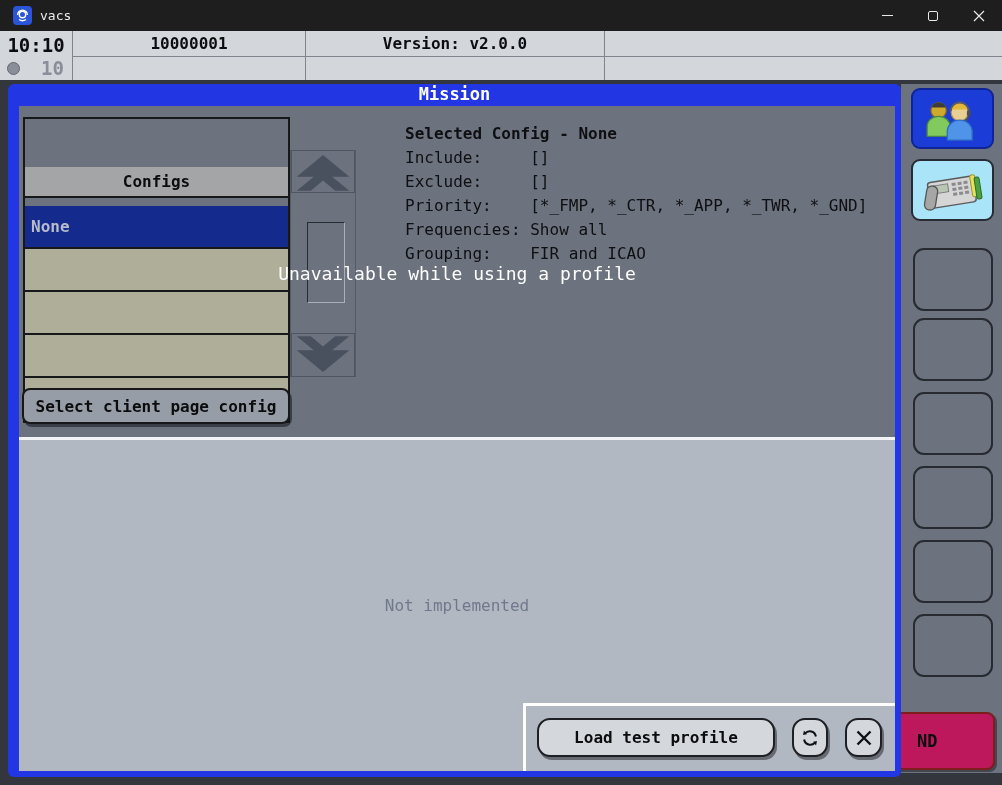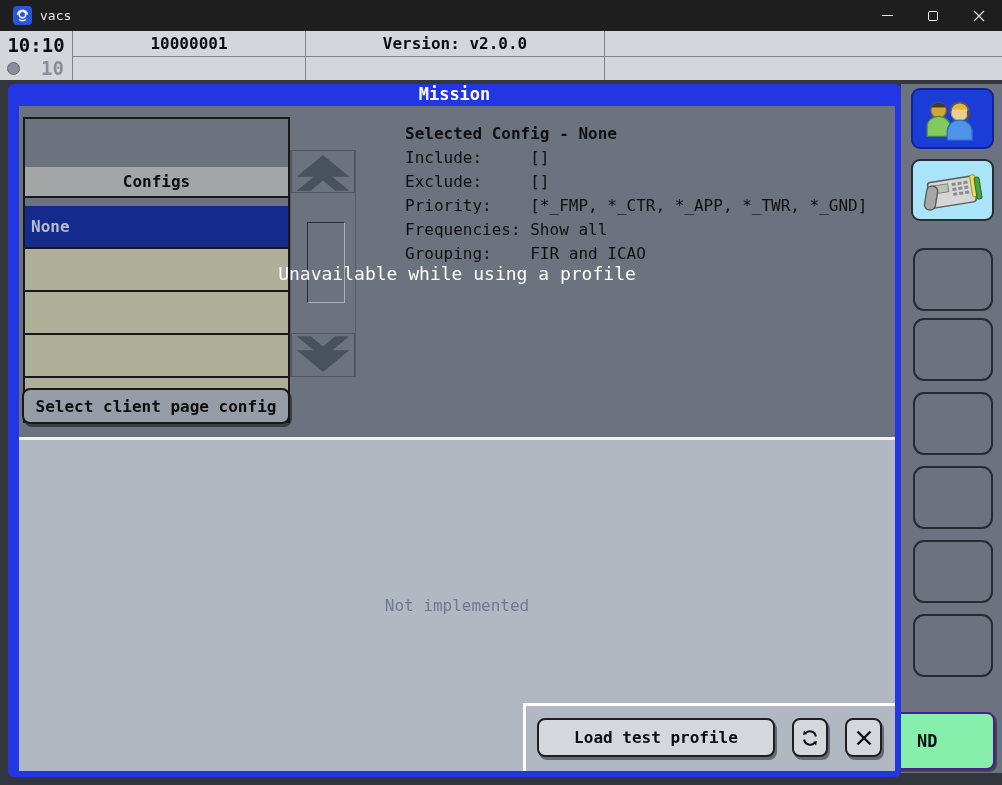--- a/index.html
+++ b/index.html
@@ -36,21 +36,21 @@
   .main { position:absolute; left:0; top:80px; width:1002px; height:705px; background:#33363c; }
 
   
   .sidebar { position:absolute; left:901px; top:4px; width:101px; height:689px; background:#6c727e; z-index:1; }
   .side-btn { position:absolute; border-radius:9px; cursor:pointer; }
   .btn-people { left:10px; top:4px; width:83px; height:61px; background:#1b3cd6; border:2px solid #0f2597;
                 display:flex; align-items:center; justify-content:center; }
   .btn-phone  { left:10px; top:75px; width:83px; height:62px; background:#a9e4f8; border:2px solid #272b33;
                 display:flex; align-items:center; justify-content:center; }
   .btn-empty  { left:12px; width:80px; height:63px; background:#6c727e; border:2px solid #272a30; border-radius:11px; }
-  .btn-nd { left:-16px; top:628px; width:110px; height:58px; background:#86efac; border:2px solid #4c1d95;
+  .btn-nd { left:-16px; top:628px; width:110px; height:58px; background:#be185d; border:2px solid #7f1d1d;
             border-radius:8px; display:flex; align-items:center; padding-left:30px;
             font-size:17px; font-weight:bold; color:#0b0c0e; box-shadow:2px 2px 0 rgba(15,17,20,0.45); }
 
   
   .dialog { position:absolute; left:8px; top:4px; width:893px; height:693px; background:#2236e3;
             border-radius:6px; z-index:5; }
   .dialog-title { position:absolute; left:0; top:0; width:100%; height:22px; line-height:21px;
                   text-align:center; color:#ffffff; font-size:17px; font-weight:bold; }
   .dialog-content { position:absolute; left:11px; top:22px; width:876px; height:665px; background:#6c727e; }
 
@@ -89,21 +89,21 @@
                  color:#ffffff; font-size:18px; z-index:3; }
 
   .separator { position:absolute; left:0; top:331px; width:876px; height:3px; background:#f2f3f5; }
 
   
   .lower { position:absolute; left:0; top:334px; width:876px; height:331px; background:#b2b8c2; }
   .not-impl { position:absolute; left:0; top:156px; width:100%; text-align:center;
               color:#70798c; font-size:16px; }
   .profile-panel { position:absolute; left:504px; top:263px; width:372px; height:68px;
                    border-left:3px solid #ffffff; border-top:3px solid #ffffff; background:#b2b8c2; }
-  .panel-btn { position:absolute; background:#d4d7db; border:2px solid #1d1f24; border-radius:8px;
+  .panel-btn { position:absolute; background:#d4d7db; border:2px solid #1d1f24; border-radius:13px;
                box-shadow:2px 3px 0 rgba(10,12,16,0.45); cursor:pointer;
                display:flex; align-items:center; justify-content:center; }
   .load-profile-btn { left:11px; top:12px; width:238px; height:39px;
                       font-family:"DejaVu Sans Mono", monospace; font-size:16px; font-weight:bold; color:#0b0c0e; }
   .refresh-btn { left:266px; top:12px; width:36px; height:39px; }
   .panel-close-btn { left:319px; top:12px; width:37px; height:39px; }
 </style>
 </head>
 <body>
 

